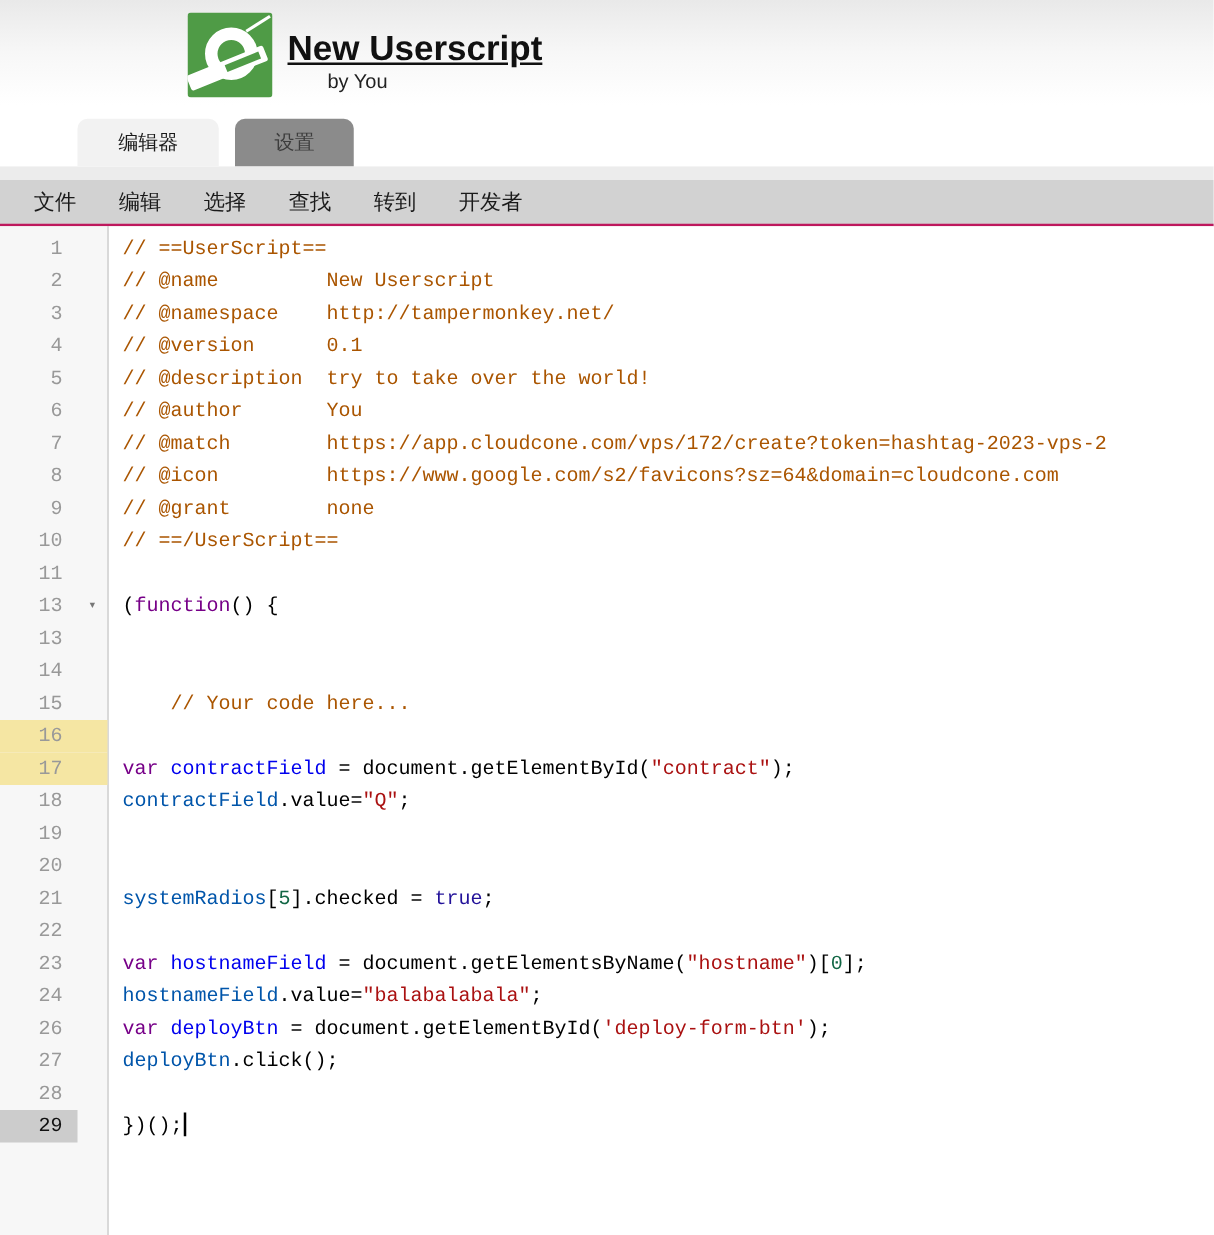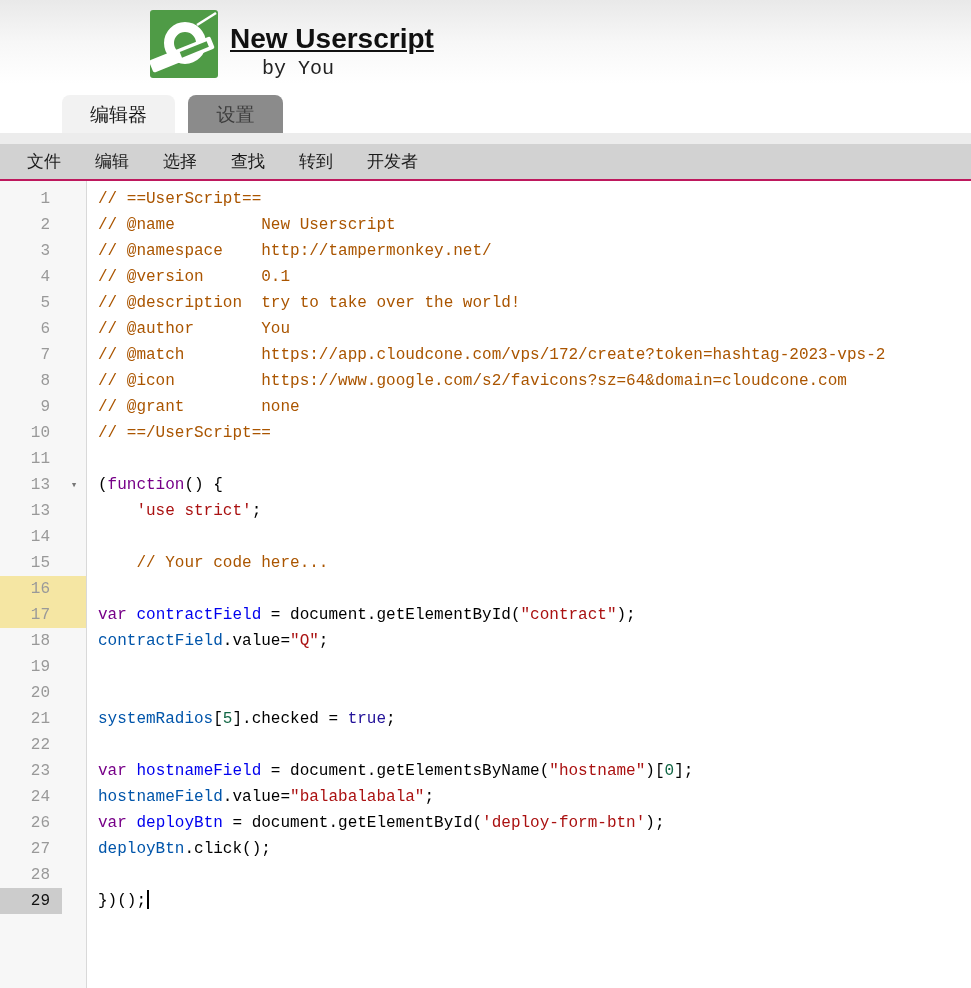--- a/index.html
+++ b/index.html
@@ -15,27 +15,27 @@
     height:93px;flex:none;position:relative;
     background:linear-gradient(to bottom,#e9e9e9 0%,#f7f7f7 45%,#ffffff 90%);
   }
   .logo{position:absolute;left:150px;top:10px;width:68px;height:68px;}
   .title-block{position:absolute;left:230px;top:24px;}
   .title-block h1{
     margin:0;font-size:28px;font-weight:bold;color:#111;line-height:30px;
     letter-spacing:0px;
     text-decoration:underline;
   }
-  .byline{font-size:20px;color:#222;margin-top:3px;margin-left:32px;font-family:Liberation Mono, monospace;}
+  .byline{font-size:16px;color:#222;margin-top:3px;margin-left:32px;}
 
   
   .tab-row{height:40px;flex:none;position:relative;background:#ffffff;}
   .tab{
     position:absolute;bottom:0;height:38px;line-height:40px;
-    border-radius:8px 8px 0 0;text-align:center;font-size:19px;
+    border-radius:8px 8px 0 0;text-align:center;font-size:16px;
     cursor:pointer;
   }
   .tab.active{left:62px;width:113px;background:#f2f2f2;color:#1a1a1a;}
   .tab.inactive{left:188px;width:95px;background:#8b8b8b;color:#3d3d3d;}
   .tab-strip{height:11px;flex:none;background:#ececec;}
 
   
   .menubar{
     height:35px;flex:none;background:#d2d2d2;border-bottom:2px solid #be185d;
     display:flex;align-items:center;padding-left:10px;
@@ -197,21 +197,20 @@
           <span class="ln">13</span>
           <span class="fold">▾</span>
         </div>
         <div class="code"><span class="tok-plain">(</span><span class="tok-keyword">function</span><span class="tok-plain">() {</span></div>
       </div>
       <div class="line">
         <div class="gutter">
           <span class="ln">13</span>
           <span class="fold"></span>
         </div>
-        <div class="code"><span class="tok-plain">    </span><span class="tok-string">'use strict'</span><span class="tok-plain">;</span></div>
       </div>
       <div class="line">
         <div class="gutter">
           <span class="ln">14</span>
           <span class="fold"></span>
         </div>
         <div class="code"></div>
       </div>
       <div class="line">
         <div class="gutter">

